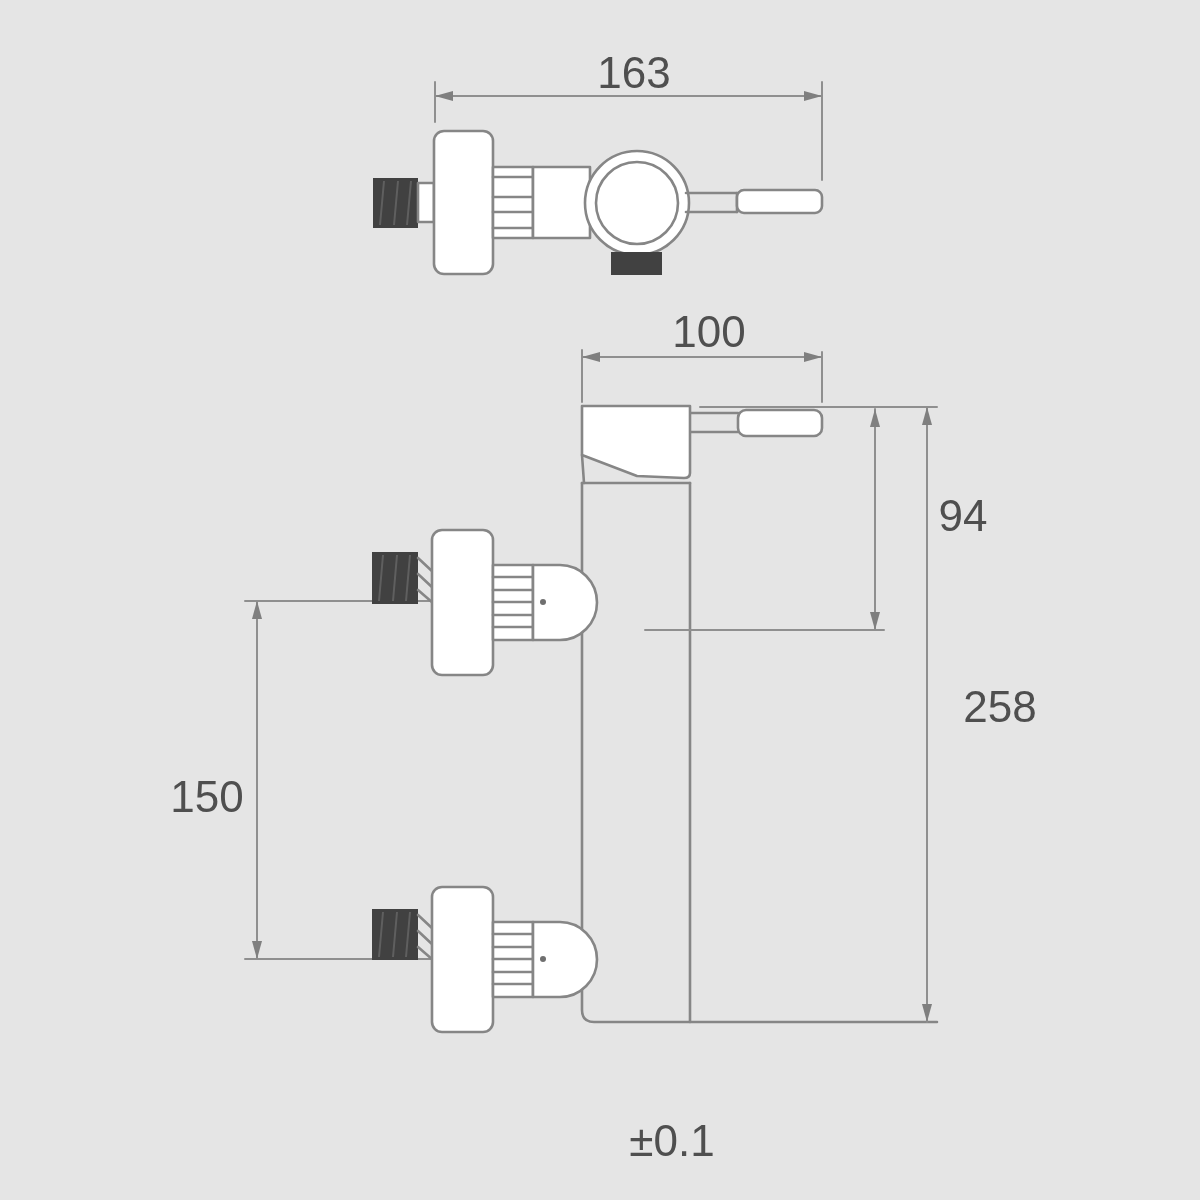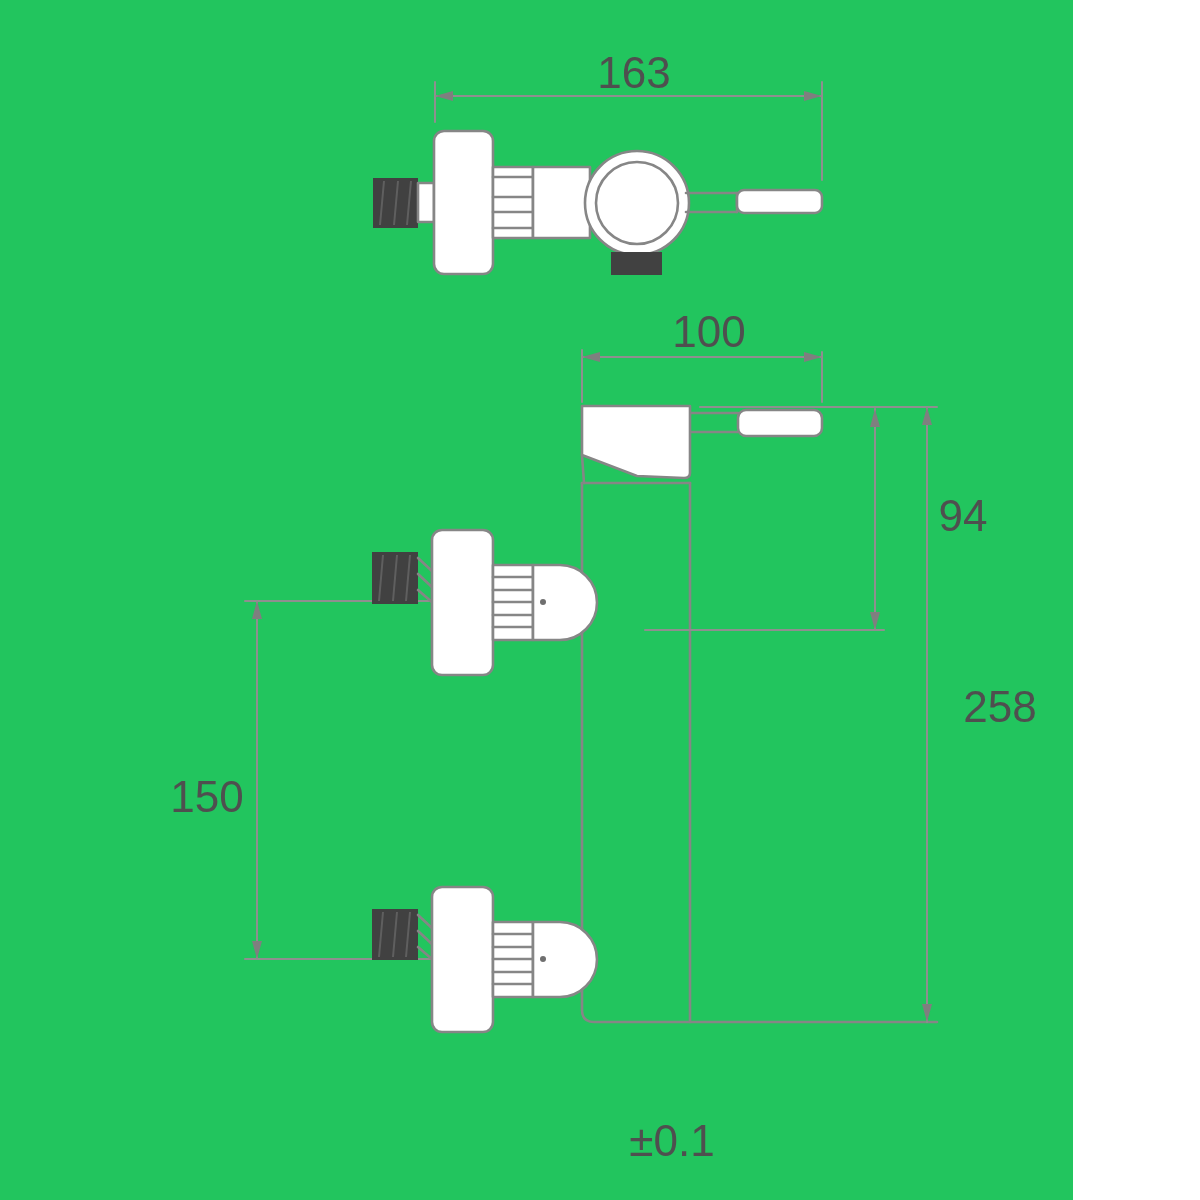--- a/index.html
+++ b/index.html
@@ -1,16 +1,16 @@
 <!DOCTYPE html>
 <html><head>
 <meta charset="utf-8">
 <style>
   html,body{margin:0;padding:0;background:#ffffff;}
-  .canvas{position:relative;width:1073px;height:1200px;background:#22c55e;overflow:hidden;}
+  .canvas{position:relative;width:1200px;height:1200px;background:#e5e5e5;overflow:hidden;}
   svg{display:block;}
   .ol{fill:none;stroke:#868686;stroke-width:2.6;stroke-linecap:round;stroke-linejoin:round;}
   .wf{fill:#ffffff;stroke:#868686;stroke-width:2.6;stroke-linejoin:round;}
   .dark{fill:#414141;stroke:none;}
   .tex{fill:none;stroke:#5f5f5f;stroke-width:2;}
   .dim{fill:none;stroke:#8f8f8f;stroke-width:2;stroke-linecap:round;}
   .arrow{fill:#7f7f7f;stroke:none;}
   .lbl{font-family:"Liberation Sans",sans-serif;font-size:44px;fill:#4f4f4f;}
   .dot{fill:#6f6f6f;}
 </style>

